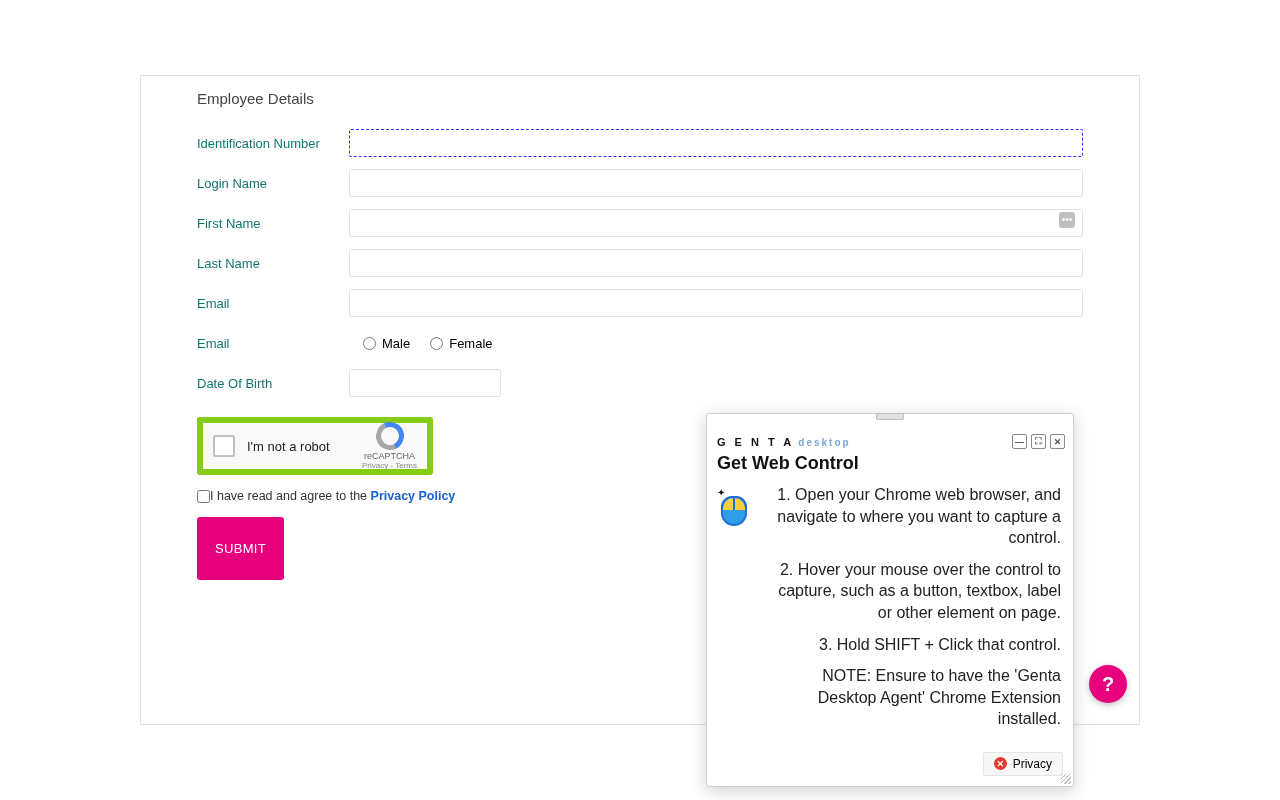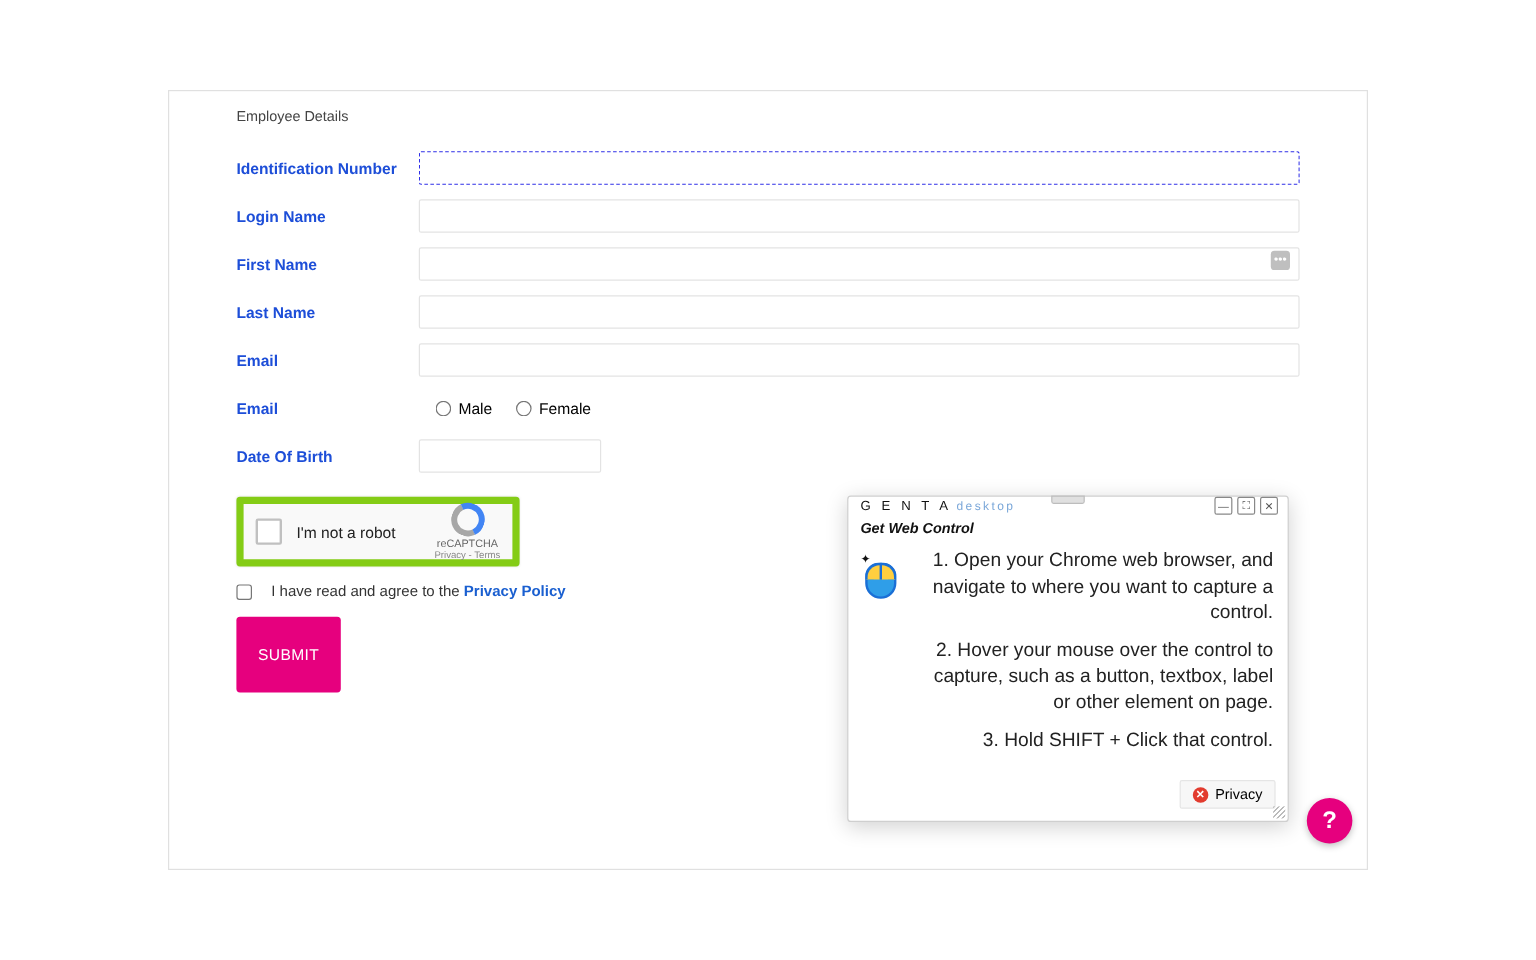--- a/index.html
+++ b/index.html
@@ -24,24 +24,24 @@
   .logo-row { display: flex; align-items: center; margin-bottom: 28px; }
   .logo-circles { position: relative; width: 64px; height: 44px; }
   .circle { position: absolute; border-radius: 50%; }
   .c1 { width: 42px; height: 42px; background:#e2532f; left:0; top:1px; }
   .c2 { width: 38px; height: 38px; background:#72c43e; left:10px; top:3px; }
   .c3 { width: 34px; height: 34px; background:#7ec9d3; left:22px; top:5px; }
   .logo-text { margin-left: 18px; line-height: 1; }
   .logo-text .brand { font-size: 22px; font-weight: 700; color:#111; letter-spacing:0.3px; }
   .logo-text .sub   { font-size: 12px; color:#444; margin-top:2px; }
   .page-title { font-size: 26px; font-weight: 400; color:#333; margin-bottom: 34px; }
-  .section-title { font-size: 12px; font-weight: 400; color:#444; margin-bottom: 22px; }
+  .section-title { font-size: 15px; font-weight: 400; color:#444; margin-bottom: 22px; }
 
   .form-row { display:flex; align-items:center; margin-bottom: 12px; min-height: 28px; }
-  .form-label { width: 152px; font-size: 13px; font-weight: 700; color:#1d4ed8; }
+  .form-label { width: 152px; font-size: 13px; font-weight: 400; color:#0f766e; }
   .form-control { flex:1; height:28px; border:1px solid #e3e3e3; border-radius:2px; padding:0 8px; font-size:13px; background:#fff; }
   .form-control.focused { border:1px dashed #3030e8; }
   .form-control.narrow { flex:none; width:152px; }
   .radio-group { display:flex; gap:20px; align-items:center; font-size:13px; padding-left:14px; }
   .radio-group label { display:flex; align-items:center; gap:6px; }
   .first-name-wrap { flex:1; position:relative; }
   .fn-badge {
     position:absolute; right:8px; top:3px; width:16px; height:16px;
     background:#bfbfbf; border-radius:3px; display:flex; align-items:center;
     justify-content:center; color:#fff; font-size:10px; line-height:1;
@@ -54,21 +54,21 @@
   }
   .recaptcha .box { width:22px; height:22px; border:2px solid #c0c0c0; border-radius:2px; background:#fff; }
   .recaptcha .txt { margin-left:12px; font-size:13px; color:#222; flex:1; }
   .recaptcha .right { text-align:center; line-height:1.1; }
   .recaptcha .right .label { font-size:9px; color:#666; margin-top:2px; }
   .recaptcha .right .links { font-size:8px; color:#888; }
   .rc-icon { width:28px; height:28px; position:relative; margin:0 auto; }
   .rc-icon .arc1 { position:absolute; width:28px; height:28px; border:5px solid transparent; border-top-color:#4285f4; border-right-color:#4285f4; border-radius:50%; transform:rotate(20deg); }
   .rc-icon .arc2 { position:absolute; width:28px; height:28px; border:5px solid transparent; border-bottom-color:#a7a7a7; border-left-color:#a7a7a7; border-radius:50%; transform:rotate(20deg); }
 
-  .agree-row { display:flex; align-items:center; gap:16px; font-size:12.5px; color:#333; margin-bottom:14px; }
+  .agree-row { display:flex; align-items:center; gap:0; font-size:12.5px; color:#333; margin-bottom:14px; }
   .agree-row a { color:#1a5fd0; font-weight:600; text-decoration:none; }
 
   .submit-btn {
     background:#e6007e; color:#fff; border:none; border-radius:3px;
     padding:24px 18px; font-size:13px; letter-spacing:0.3px; cursor:pointer;
   }
 
   
   .help-fab {
     position:absolute; right:153px; top:665px; width:38px; height:38px;
@@ -81,26 +81,26 @@
   .dialog {
     position:absolute; left:706px; top:413px; width:368px;
     background:#fff; border:1px solid #cfcfcf; border-radius:3px;
     box-shadow:0 4px 18px rgba(0,0,0,0.18); font-size:12px;
   }
   .dialog .drag-handle {
     position:absolute; top:-1px; left:50%; transform:translateX(-50%);
     width:28px; height:7px; background:#e0e0e0; border:1px solid #bdbdbd;
     border-radius:0 0 2px 2px;
   }
-  .dlg-head { display:flex; align-items:center; justify-content:space-between; padding:0 8px 2px 10px; }
+  .dlg-head { display:flex; align-items:center; justify-content:space-between; padding:20px 8px 2px 10px;font-weight:bold; }
   .dlg-brand { font-size:11px; letter-spacing:3px; color:#111; }
   .dlg-brand .sub { letter-spacing:2px; color:#7aa7d9; font-size:10px; margin-left:4px; }
   .dlg-icons { display:flex; gap:4px; }
   .dlg-icons .i { width:15px; height:15px; border:1px solid #888; border-radius:2px; display:flex; align-items:center; justify-content:center; font-size:9px; color:#555; cursor:pointer; }
-  .dlg-title { font-size:12px; font-weight:800; color:#111; padding:2px 26px 10px 10px;font-style:italic; }
+  .dlg-title { font-size:18px; font-weight:800; color:#111; padding:2px 26px 10px 10px; }
   .dlg-body { display:flex; padding:0 12px 8px 12px; gap:14px; }
   .dlg-body .icon-col { width:40px; flex:none; padding-top:4px; }
   .mouse-icon { width:30px; height:38px; position:relative; }
   .mouse-icon .body { position:absolute; left:2px; top:8px; width:26px; height:30px; border:2px solid #1a6fd6; border-radius:12px 12px 14px 14px; background:#2f9ee8; }
   .mouse-icon .top { position:absolute; left:2px; top:8px; width:26px; height:14px; background:#ffcf3f; border:2px solid #1a6fd6; border-bottom:none; border-radius:12px 12px 0 0; }
   .mouse-icon .split { position:absolute; left:14px; top:8px; width:2px; height:14px; background:#1a6fd6; }
   .mouse-icon .spark { position:absolute; left:-2px; top:-1px; font-size:10px; color:#111; }
   .dlg-body .text-col p { margin-bottom:10px; color:#222; font-size:16px; line-height:1.35;text-align:right; }
   .dlg-foot { display:flex; justify-content:flex-end; padding:4px 10px 10px 10px; }
   .dlg-cancel {
@@ -210,20 +210,21 @@
         <div class="body"></div>
           <div class="top"></div>
           <div class="split"></div>
           <div class="spark">✦</div>
       </div>
     </div>
     <div class="text-col">
       <p>1. Open your Chrome web browser, and navigate to where you want to capture a control.</p>
       <p>2. Hover your mouse over the control to capture, such as a button, textbox, label or other element on page.</p>
       <p>3. Hold SHIFT + Click that control.</p>
+      <p>NOTE: Ensure to have the 'Genta Desktop Agent' Chrome Extension installed.</p>
     </div>
   </div>
   <div class="dlg-foot">
     <div class="dlg-cancel">
       <span class="x">✕</span>
       <span>Privacy</span>
     </div>
   </div>
   <div class="resize-grip"></div>
 </div>

